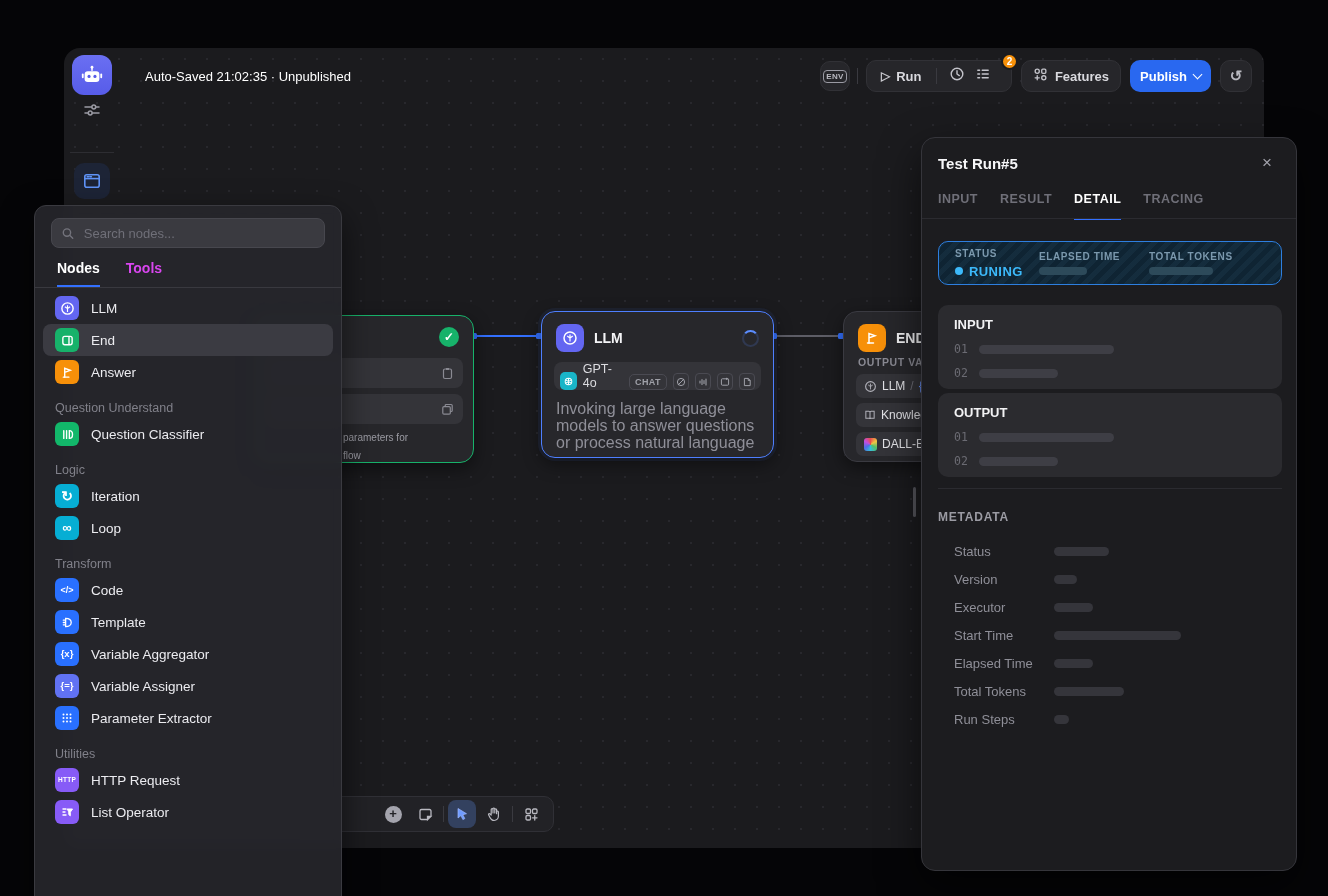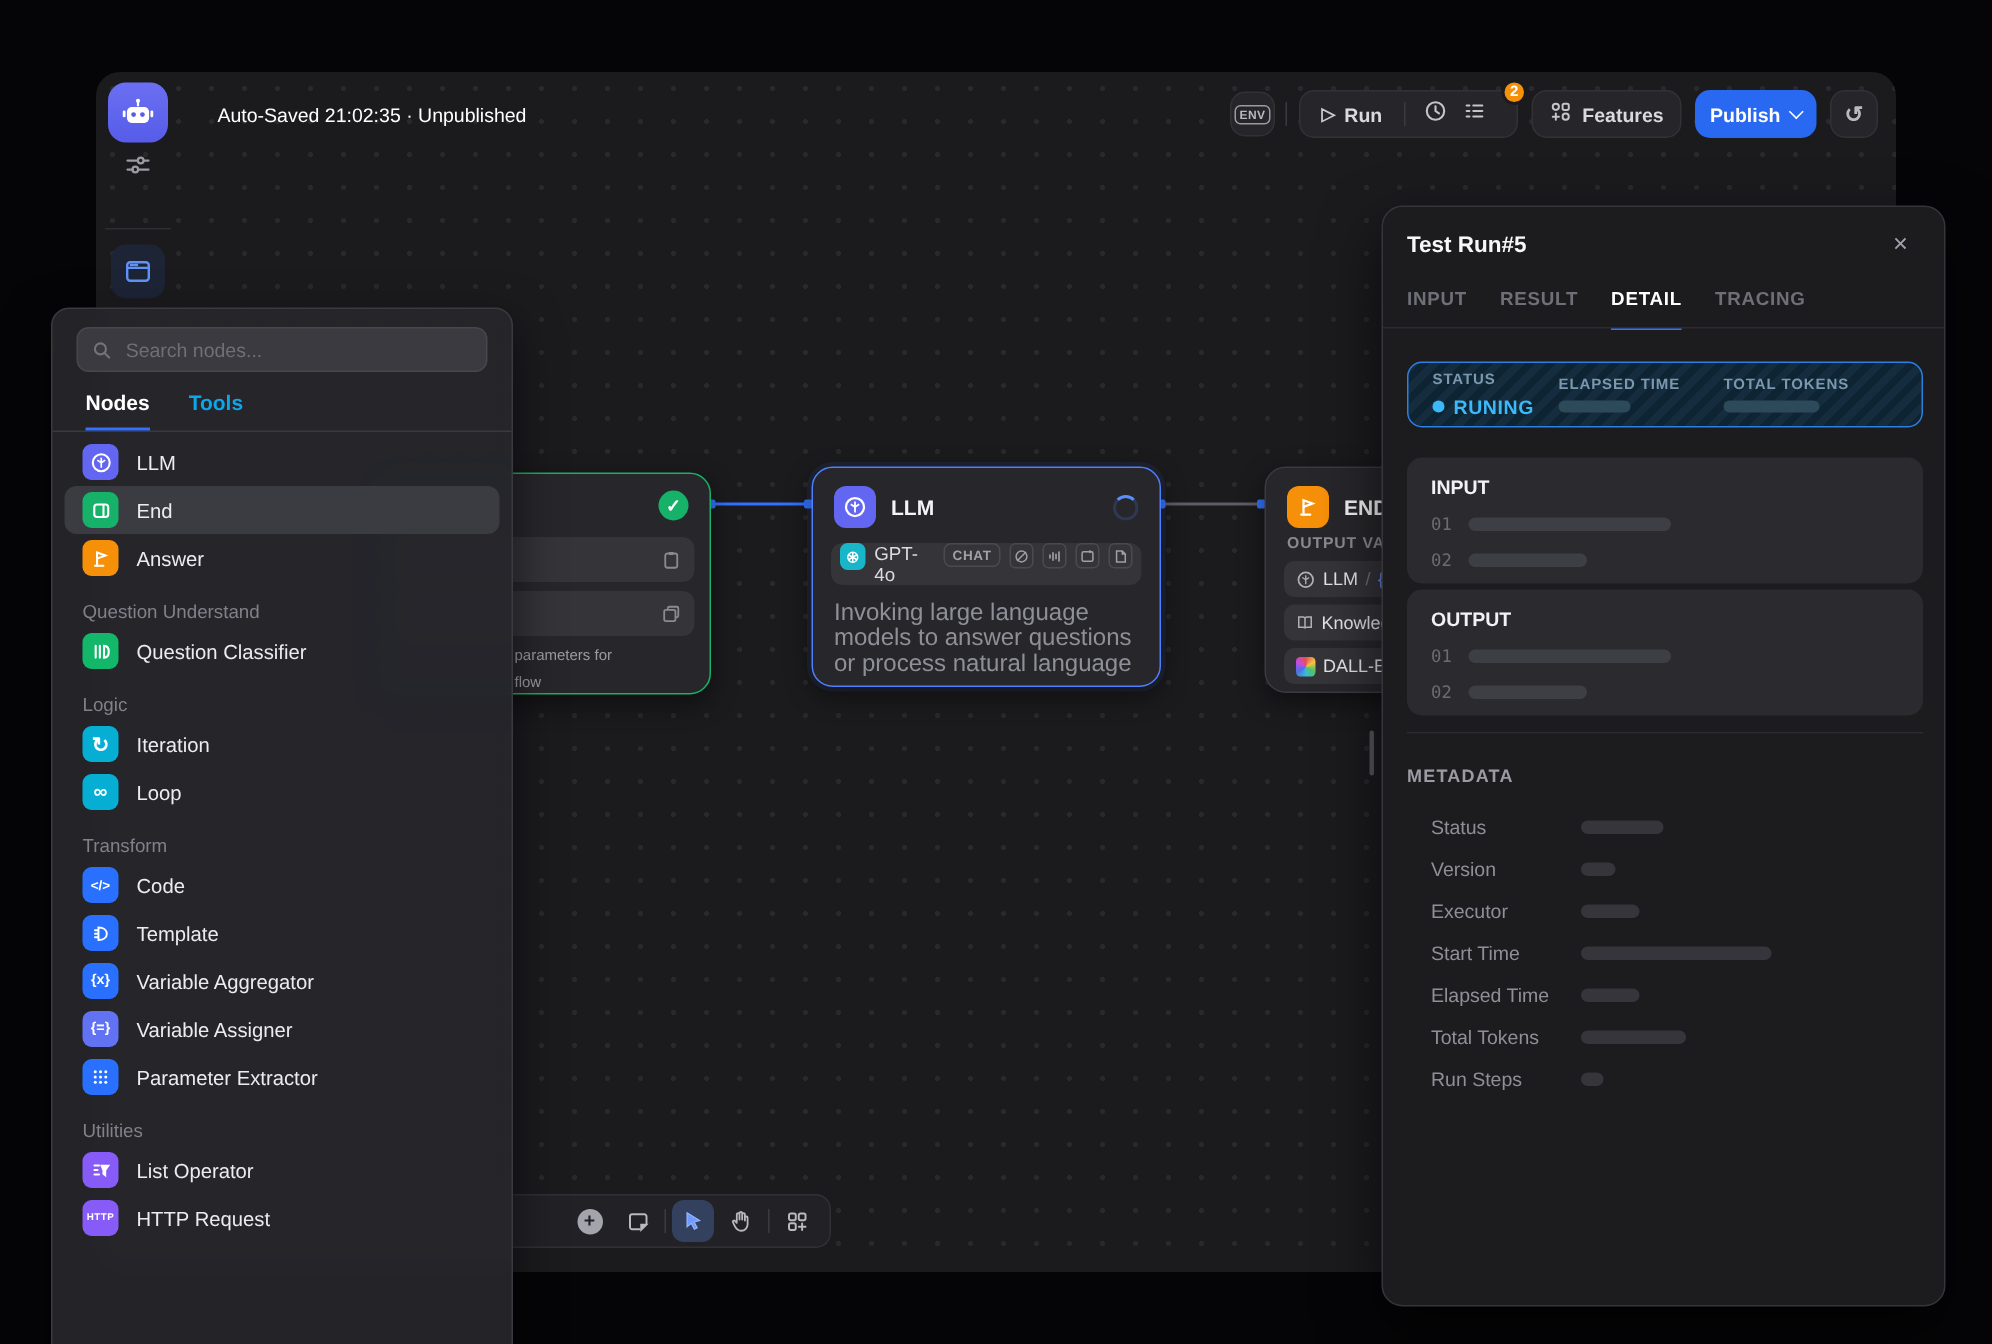--- a/index.html
+++ b/index.html
@@ -33,21 +33,21 @@
   .win-btn{left:74px;top:163px;width:36px;height:36px;border-radius:10px;background:#1d2436;z-index:3;
     display:flex;align-items:center;justify-content:center;}
 
   
   .edge{height:2px;z-index:1;}
   .cap{width:6px;height:6px;background:#3370ff;border-radius:1.5px;z-index:1;}
   .node{background:#27272b;border-radius:14px;z-index:1;box-shadow:0 6px 18px rgba(0,0,0,.45);}
   .node-head{display:flex;align-items:center;gap:10px;padding:12px 14px 8px;}
   .node-ic{width:28px;height:28px;border-radius:8px;display:flex;align-items:center;justify-content:center;color:#fff;}
   .node-title{font-size:14px;font-weight:700;color:#f4f4f6;}
-  .model-row{margin:2px 12px;height:28px;background:#343439;border-radius:8px;display:flex;align-items:flex-start;gap:6px;padding:0 6px;}
+  .model-row{margin:2px 12px;height:28px;background:#343439;border-radius:8px;display:flex;align-items:flex-end;gap:6px;padding:0 6px;}
   .pill{border:1px solid #4a4a52;border-radius:5px;color:#9fa0a8;font-size:9px;font-weight:700;letter-spacing:.4px;padding:2px 5px;}
   .ipill{border:1px solid #4a4a52;border-radius:4px;width:17px;height:17px;display:flex;align-items:center;justify-content:center;color:#9fa0a8;font-size:9px;}
   .node-desc{padding:8px 14px;font-size:16px;line-height:17px;color:#8f8f98;}
   .spinner{width:17px;height:17px;border-radius:50%;border:2.5px solid rgba(92,141,255,.18);border-top-color:#5c8dff;animation:spin 1s linear infinite;}
   @keyframes spin{to{transform:rotate(360deg)}}
   .check{width:20px;height:20px;border-radius:50%;background:#17b26a;color:#fff;font-size:12px;font-weight:700;
     display:flex;align-items:center;justify-content:center;}
   .field-row{height:30px;background:#343439;border-radius:8px;display:flex;align-items:center;justify-content:flex-end;padding:0 9px;}
   .var-row{height:24px;background:#343439;border-radius:7px;display:flex;align-items:center;gap:5px;padding:0 8px;
     font-size:12px;color:#e3e3e7;margin:0 12px 5px;}
@@ -63,21 +63,21 @@
   .resize-handle{left:913px;top:487px;width:3px;height:30px;background:#55555c;border-radius:2px;z-index:2;}
 
   
   .np{left:34px;top:205px;width:308px;height:812px;background:rgba(38,38,43,.93);border:1px solid #3a3a40;border-radius:12px;
     z-index:5;box-shadow:0 12px 32px rgba(0,0,0,.55);backdrop-filter:blur(5px);display:flex;flex-direction:column;}
   .np-search{margin:12px 16px 0;height:30px;background:#3a3a40;border:1px solid #47474e;border-radius:8px;
     display:flex;align-items:center;gap:7px;padding:0 9px;}
   .np-search input{background:transparent;border:none;outline:none;color:#d6d6da;font-size:13px;width:100%;}
   .np-search input::placeholder{color:#6f6f78;}
   .np-tabs{display:flex;gap:26px;padding:12px 22px 0;border-bottom:1px solid #39393f;}
-  .np-tab{font-size:14px;padding-bottom:9px;color:#0ea5e9;font-weight:600;}
+  .np-tab{font-size:14px;padding-bottom:9px;color:#d946ef;font-weight:600;}
   .np-tab.active{color:#fff;border-bottom:2px solid #3370ff;}
   .np-list{overflow:hidden;padding:4px 0 6px;}
   .np-item{display:flex;align-items:center;gap:12px;height:32px;margin:0 8px;padding:0 12px;border-radius:8px;
     font-size:13.5px;color:#ececf0;}
   .np-item.hl{background:#3b3b42;}
   .np-section{padding:13px 20px 3px;font-size:12.5px;color:#81818a;}
   .icon24{width:24px;height:24px;border-radius:6px;display:flex;align-items:center;justify-content:center;color:#fff;
     font-weight:700;font-size:12px;flex:0 0 24px;line-height:0;}
 
   
@@ -434,32 +434,32 @@
               <circle cx="2.5" cy="9.5" r="1"></circle>
               <circle cx="6" cy="9.5" r="1"></circle>
               <circle cx="9.5" cy="9.5" r="1"></circle>
             </svg>
           </span>
         <span>Parameter Extractor</span>
       </div>
       <div class="np-section">Utilities</div>
       <div class="np-item">
         <span class="icon24" style="background:#875bf7;">
+            <span style="font-size:6.5px;letter-spacing:.3px;">HTTP</span>
+          </span>
+        <span>HTTP Request</span>
+      </div>
+      <div class="np-item">
+        <span class="icon24" style="background:#875bf7;">
             <svg width="13" height="13" viewBox="0 0 13 13" fill="none" stroke="#fff" stroke-width="1.4" stroke-linecap="round">
               <path d="M2 3h3M2 6h2M2 9h3"></path>
               <path d="M6.5 3h5L9.3 6.2v3.6L7.8 8.6V6.2z" fill="#fff" stroke-width="1"></path>
             </svg>
           </span>
         <span>List Operator</span>
-      </div>
-      <div class="np-item">
-        <span class="icon24" style="background:#875bf7;">
-            <span style="font-size:6.5px;letter-spacing:.3px;">HTTP</span>
-          </span>
-        <span>HTTP Request</span>
       </div>
     </div>
   </div>
 
   <div class="abs tr">
     <div class="abs tr-title">Test Run#5</div>
     <div class="abs tr-close">×</div>
     <div class="abs tr-tabs">
       <div class="tr-tab">INPUT</div>
       <div class="tr-tab">RESULT</div>

